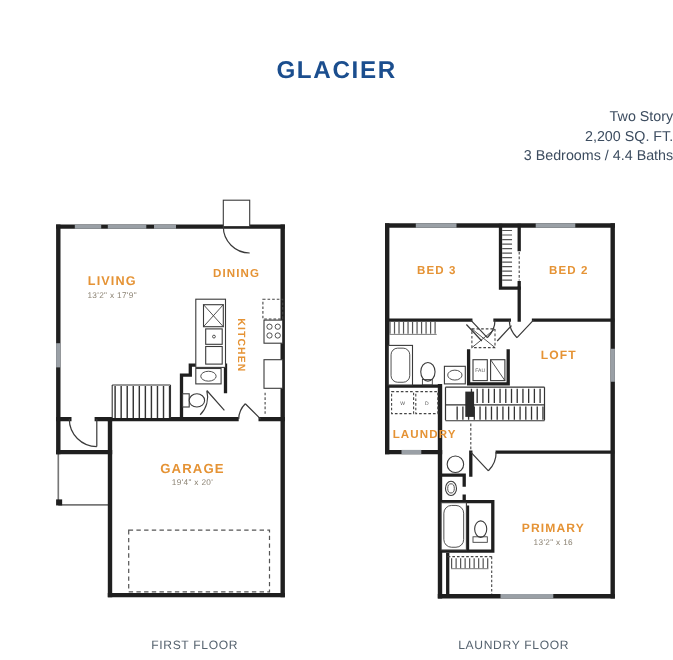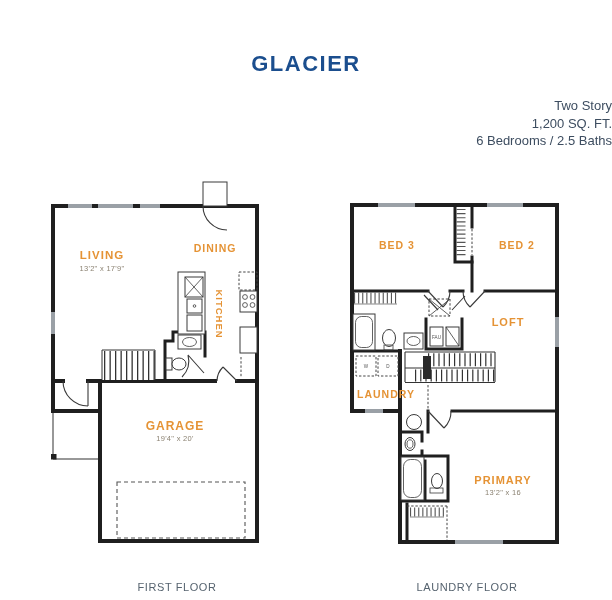--- a/index.html
+++ b/index.html
@@ -31,22 +31,22 @@
 </head>
 <body>
 
 <div id="page">
 
   <div class="hdr">
     <span class="title">GLACIER</span>
   </div>
   <div class="subtitle">
     <div>Two Story</div>
-    <div>1,200 SQ. FT.</div>
-    <div>6 Bedrooms / 2.5 Baths</div>
+    <div>2,200 SQ. FT.</div>
+    <div>3 Bedrooms / 4.4 Baths</div>
   </div>
 
   <svg id="ff" width="230" height="390" viewBox="0 0 230 390">
 
     <g>
       <path d="M 13 232 V 280 M 13 280 H 60" stroke="#777" stroke-width="1.5" fill="none"></path>
       <rect x="11" y="275" width="5.5" height="5.5" fill="#1f1f1f"></rect>
     </g>
 
     <g>

